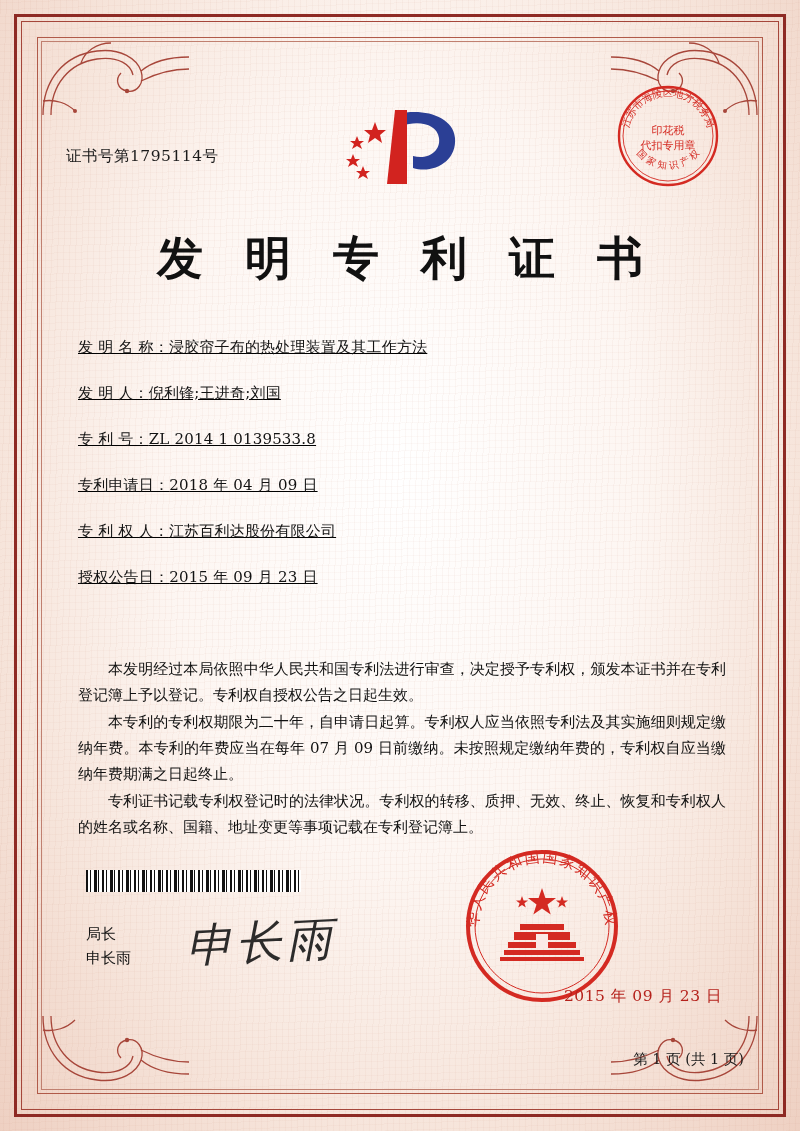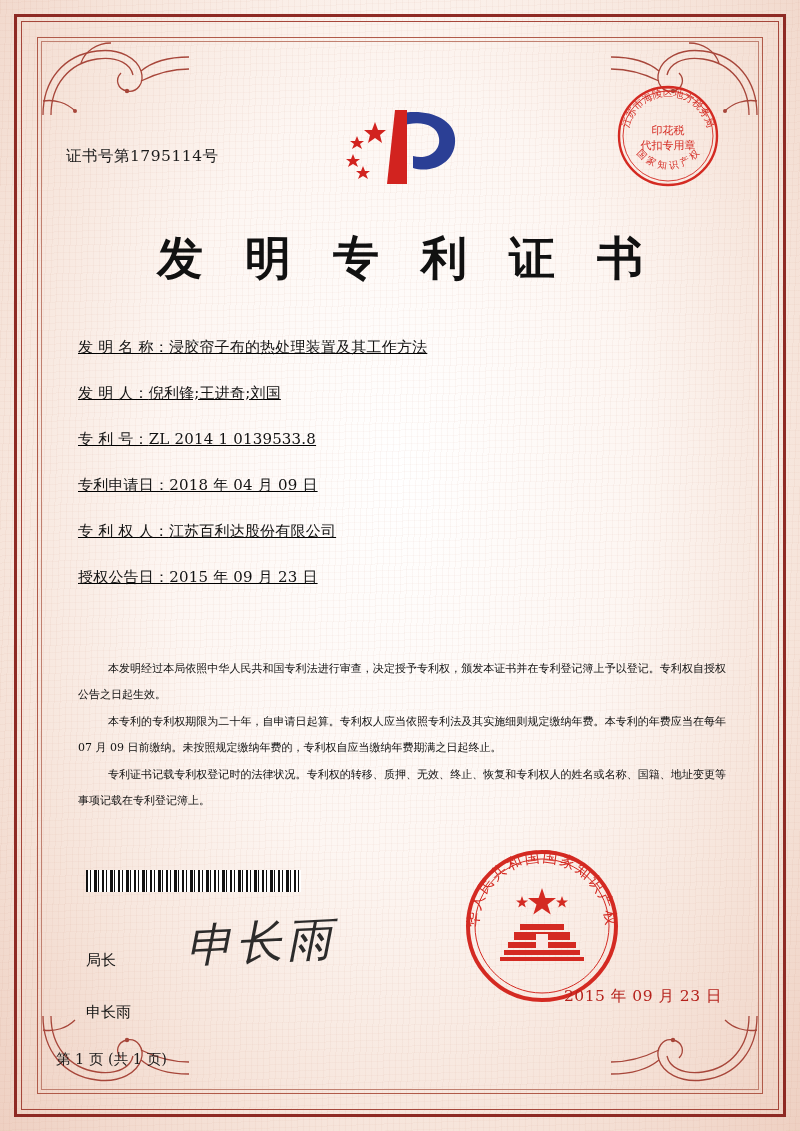--- a/index.html
+++ b/index.html
@@ -129,21 +129,21 @@
     font-family: "DejaVu Serif", "Liberation Serif", serif;
   }
   .field .lbl { letter-spacing: 0.2px; }
   .field .val { letter-spacing: 0.2px; }
 
   .body-text {
     position: absolute;
     left: 22px;
     right: 18px;
     top: 600px;
-    font-size: 11px;
+    font-size: 15px;
     line-height: 26px;
     color: #111;
     text-align: justify;
     font-family: "DejaVu Serif", "Liberation Serif", serif;
   }
   .body-text p {
     margin: 0 0 1px 0;
     text-indent: 30px;
   }
 
@@ -164,22 +164,21 @@
 
   .signature-block {
     position: absolute;
     left: 30px;
     top: 866px;
   }
   .sig-label {
     font-size: 15px;
     line-height: 24px;
     color: #111;
-    font-family: Liberation Mono, monospace;
-    margin-top: 28px;
+    font-family: Liberation Sans, sans-serif;
   }
   .sig-script {
     position: absolute;
     left: 130px;
     top: 856px;
     font-size: 46px;
     color: #1b1b1b;
     font-family: "DejaVu Serif", "Liberation Serif", serif;
     font-style: italic;
     letter-spacing: 4px;
@@ -210,21 +209,21 @@
     color: #b5221c;
     letter-spacing: 0.5px;
     font-family: "DejaVu Serif", "Liberation Serif", serif;
   }
 
   .footer {
     position: absolute;
     left: 0;
     right: 0;
     bottom: 6px;
-    text-align: left;
+    text-align: right;
     font-size: 14.5px;
     color: #1a1a1a;
     font-family: "DejaVu Serif", "Liberation Serif", serif;
   }
 </style>
 </head>
 <body>
 
 <div id="certificate">
 

